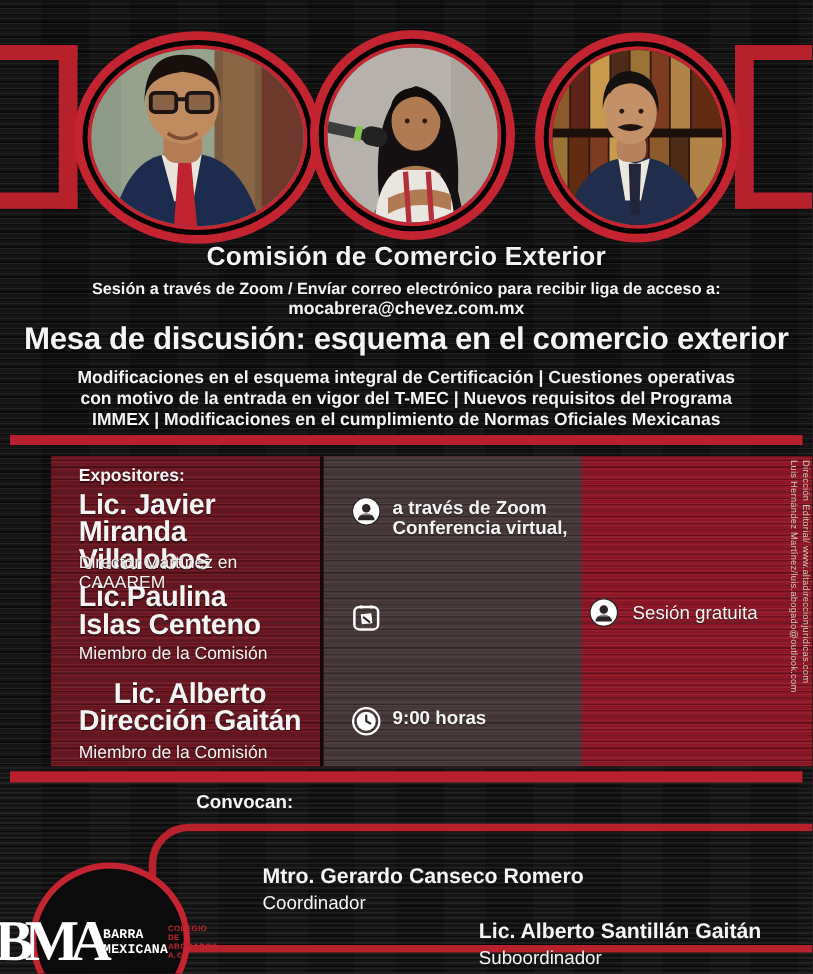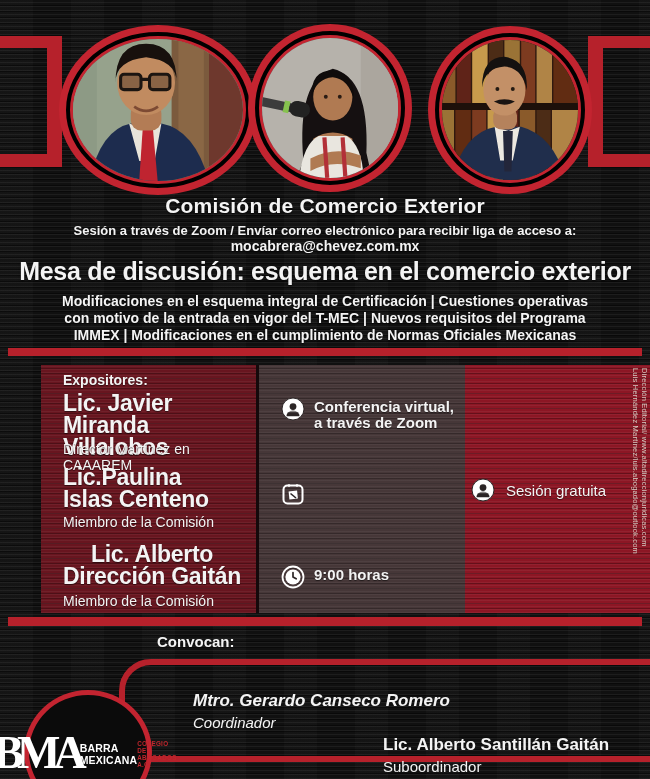--- a/index.html
+++ b/index.html
@@ -72,24 +72,24 @@
   .credits span{display:block;}
   
   .convocan{position:absolute;left:157px;top:633px;font-size:15px;font-weight:bold;}
   .footer-frame{position:absolute;left:119px;top:659px;width:560px;height:103px;box-sizing:border-box;
                 border:6px solid #b6212b;border-radius:32px 0 0 32px;}
   .bma-logo{position:absolute;left:24px;top:690px;width:128px;height:124px;box-sizing:border-box;
             border:5px solid #c32430;border-radius:50%;background:#0b0b0b;z-index:4;
             display:flex;flex-direction:row;align-items:center;justify-content:center;padding-top:2px;}
   .bma-letters{font-family:"Liberation Serif",serif;font-size:46px;font-weight:bold;line-height:44px;
                letter-spacing:-7px;color:#ffffff;margin-left:-6px;}
-  .bma-name{font-size:10.5px;font-weight:bold;letter-spacing:.2px;color:#fff;margin-top:1px;}
+  .bma-name{font-size:10.5px;font-weight:bold;letter-spacing:.2px;color:#fff;margin-top:1px;font-family:Liberation Mono, monospace;}
   .bma-sub{font-size:6.3px;font-weight:bold;letter-spacing:.3px;color:#c0262c;margin-top:2px;}
   .person{position:absolute;z-index:5;}
-  .p1{left:193px;top:691px;font-style:italic;} .p2{left:383px;top:735px;}
+  .p1{left:210px;top:691px;} .p2{left:383px;top:735px;}
   .person-name{font-size:17px;font-weight:bold;}
   .person-role{font-size:15px;margin-top:3px;}
 </style>
 </head>
 <body>
 
 <div class="poster">
 
   <div class="bracket bracket-left"></div>
   <div class="bracket bracket-right"></div>
@@ -209,22 +209,22 @@
     <div class="mid-panel">
       <div class="detail-row d1">
         <svg class="icon" viewBox="0 0 24 24" aria-hidden="true">
           <circle cx="12" cy="12" r="11" fill="#ffffff"></circle>
           <circle cx="12" cy="12" r="11" fill="none" stroke="#2b2526" stroke-width="1"></circle>
           <circle cx="12" cy="9.6" r="3.4" fill="#2b2526"></circle>
           <path d="M5.4 19.2 a6.6 5.6 0 0 1 13.2 0 Z" fill="#2b2526"></path>
           <rect x="7.2" y="13.6" width="9.6" height="1.6" fill="#ffffff" opacity=".45"></rect>
         </svg>
         <div class="detail-text">
+          <div>a través de Zoom</div>
           <div>Conferencia virtual,</div>
-          <div>a través de Zoom</div>
         </div>
       </div>
       <div class="detail-row d2">
         <svg class="icon" viewBox="0 0 24 24" aria-hidden="true">
           <rect x="2.5" y="3.5" width="19" height="18" rx="4" fill="none" stroke="#ffffff" stroke-width="2"></rect>
           <circle cx="8" cy="3.5" r="1.3" fill="#ffffff"></circle>
           <circle cx="16" cy="3.5" r="1.3" fill="#ffffff"></circle>
           <rect x="8" y="9" width="8.5" height="8" fill="#ffffff" transform="rotate(-6 12 13)"></rect>
           <path d="M9.5 11.5 L15 16" stroke="#2b2526" stroke-width="1.6"></path>
         </svg>

